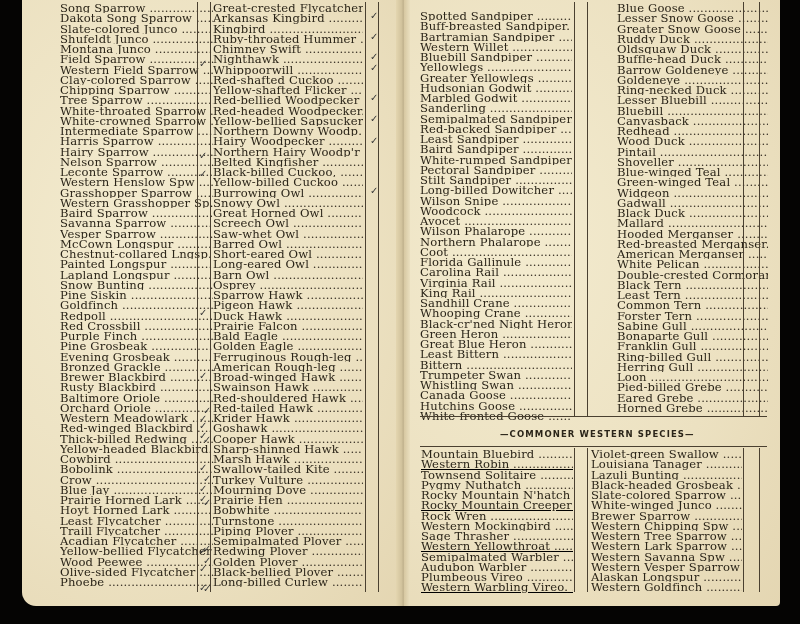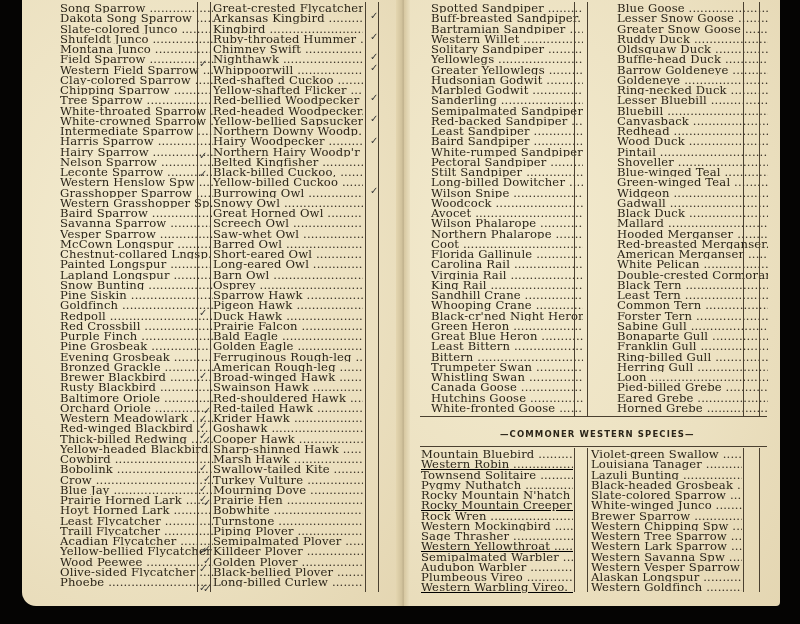--- a/index.html
+++ b/index.html
@@ -135,36 +135,36 @@
       <li>Sharp-shinned Hawk</li>
       <li>Marsh Hawk</li>
       <li>Swallow-tailed Kite</li>
       <li>Turkey Vulture</li>
       <li>Mourning Dove</li>
       <li>Prairie Hen</li>
       <li>Bobwhite</li>
       <li>Turnstone</li>
       <li>Piping Plover</li>
       <li>Semipalmated Plover</li>
-      <li>Killdeer Plover</li>
+      <li>Redwing Plover</li>
       <li>Golden Plover</li>
       <li>Black-bellied Plover</li>
       <li>Long-billed Curlew</li>
     </ul>
 </div>
 <div class="rule" style="left:365px;top:2px;width:1px;height:590px;"></div>
 <div class="rule" style="left:378px;top:2px;width:1px;height:590px;"></div>
 
-<div class="col" style="left:431px;width:152px;">
+<div class="col" style="left:420px;width:152px;margin-top:8px;">
   <ul id="r1">
       <li>Spotted Sandpiper</li>
       <li>Buff-breasted Sandpiper.</li>
       <li>Bartramian Sandpiper</li>
       <li>Western Willet</li>
-      <li>Solitary Sandpiper</li>
+      <li>Bluebill Sandpiper</li>
       <li>Yellowlegs</li>
       <li>Greater Yellowlegs</li>
       <li>Hudsonian Godwit</li>
       <li>Marbled Godwit</li>
       <li>Sanderling</li>
       <li>Semipalmated Sandpiper.</li>
       <li>Red-backed Sandpiper</li>
       <li>Least Sandpiper</li>
       <li>Baird Sandpiper</li>
       <li>White-rumped Sandpiper</li>

